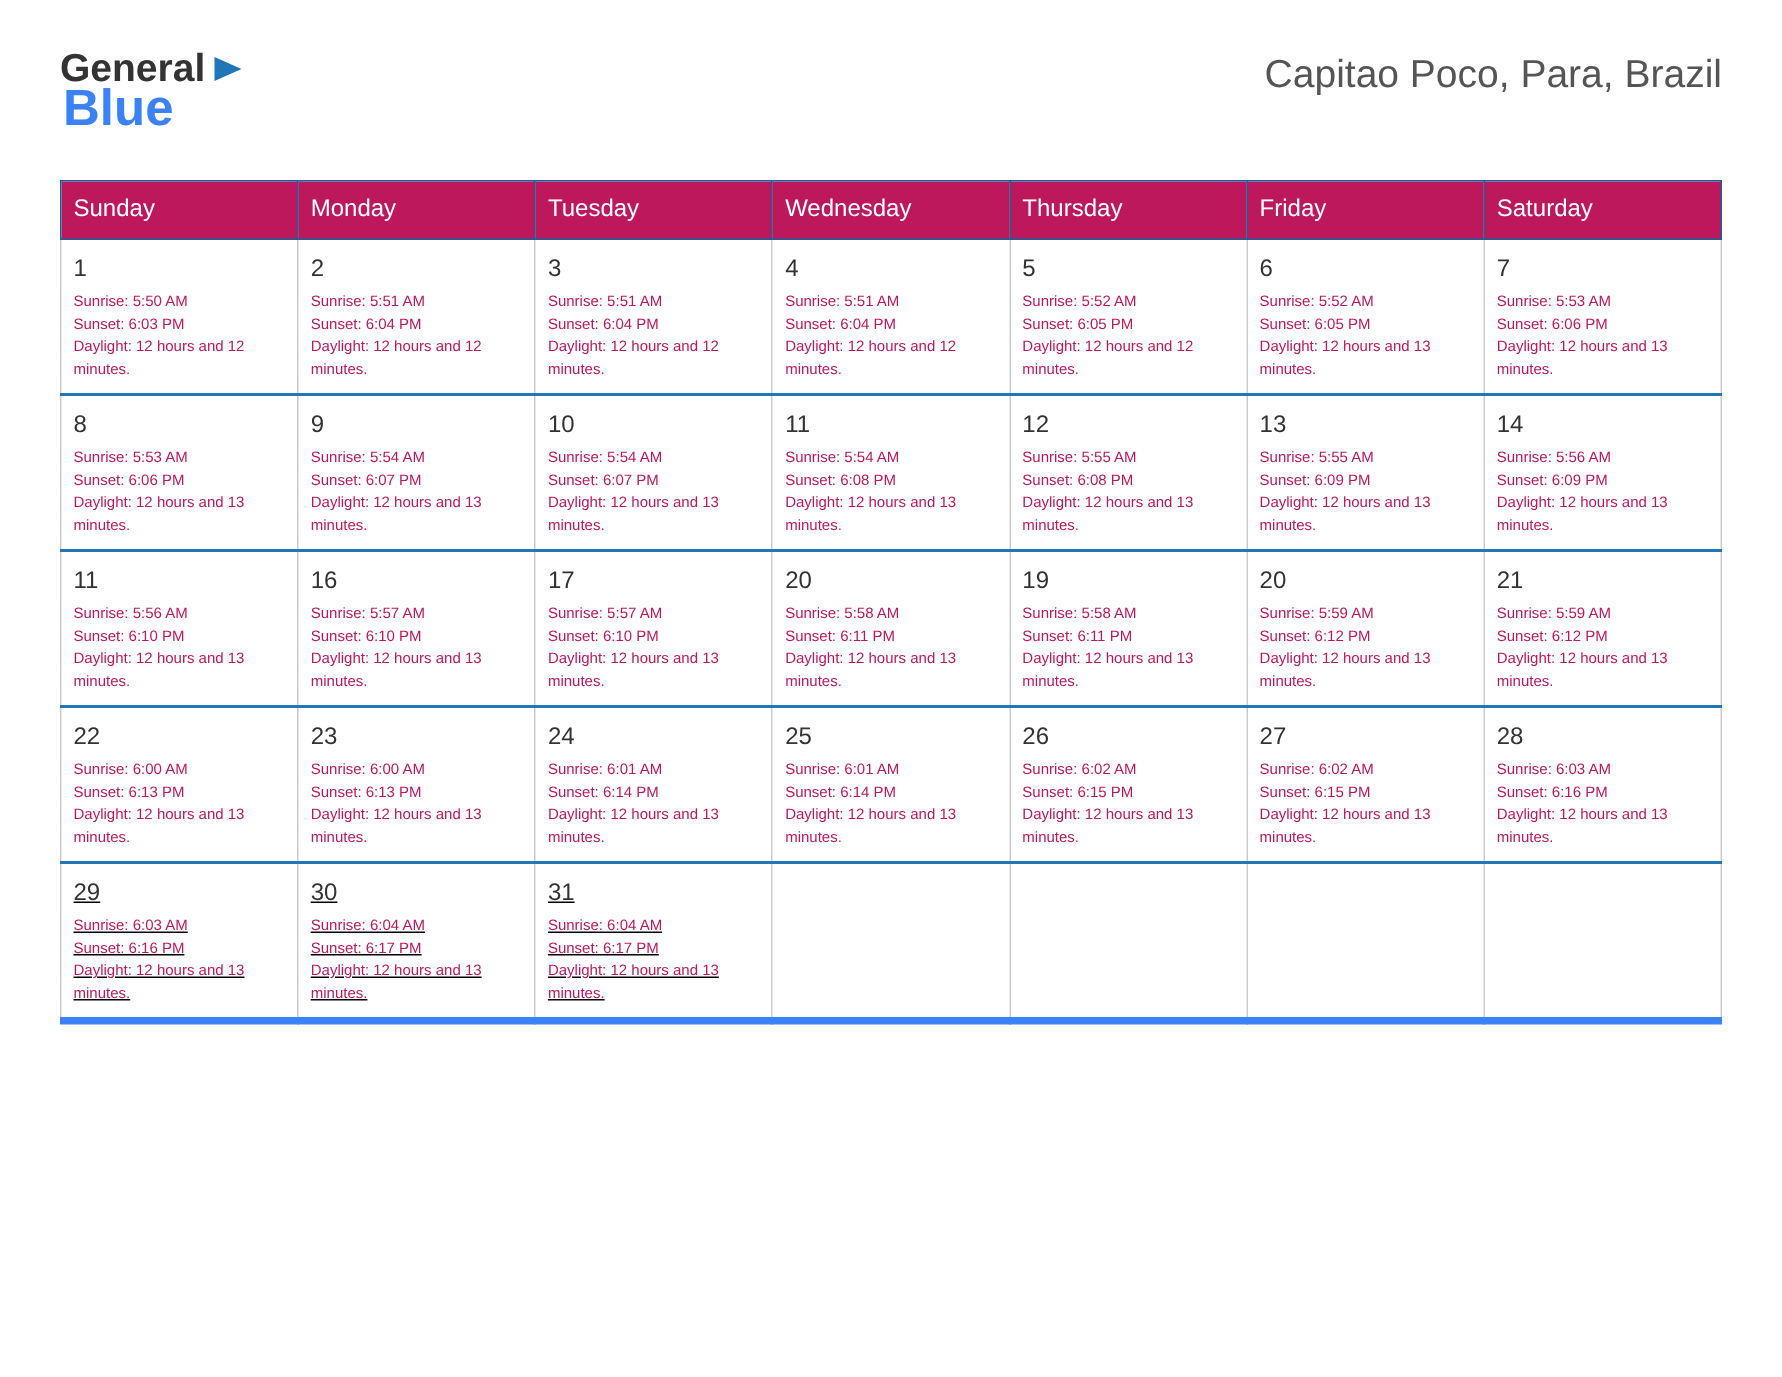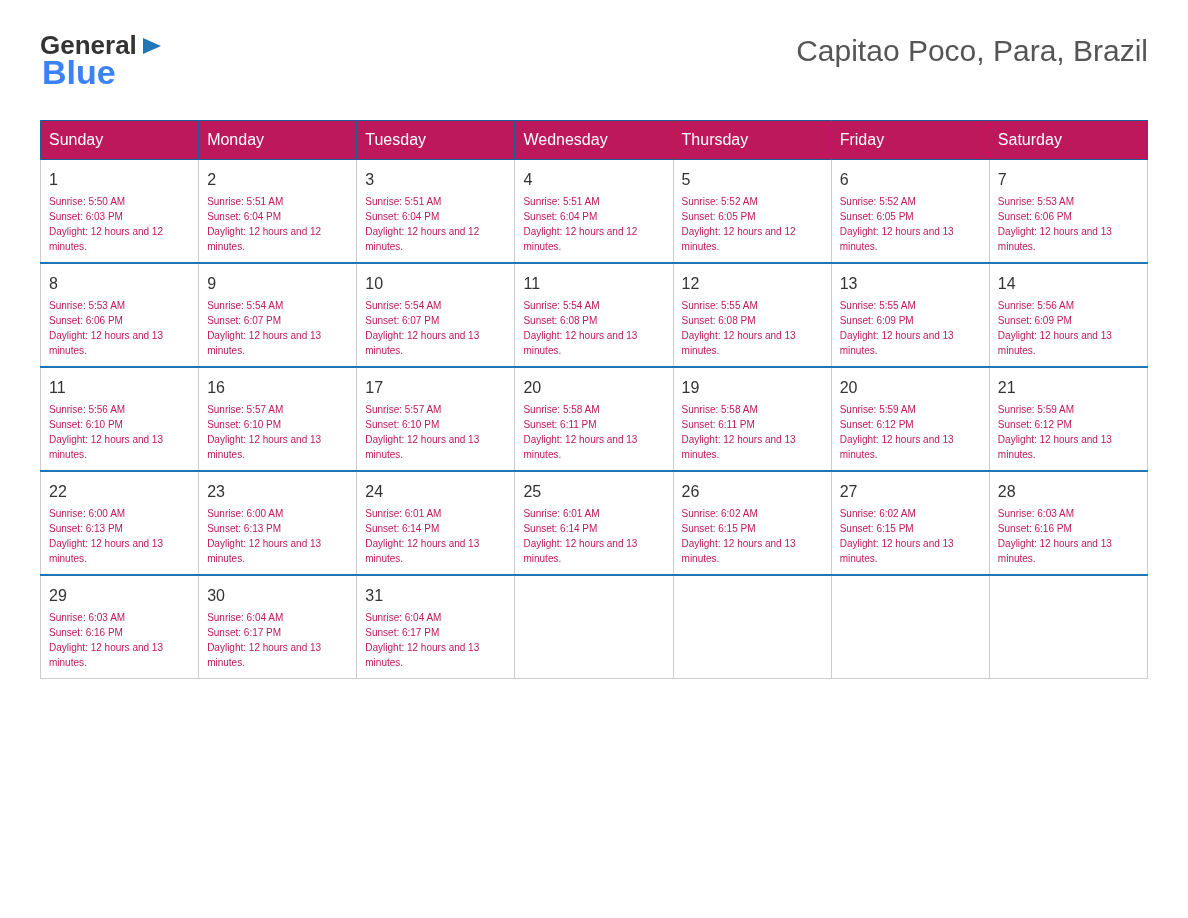--- a/index.html
+++ b/index.html
@@ -34,21 +34,21 @@
     .title-section {
       text-align: right;
     }
     .month-title {
       font-size: 52px;
       font-weight: normal;
       color: #222222;
       line-height: 1.1;
     }
     .location-title {
-      font-size: 30px;
+      font-size: 26px;
       color: #555555;
       margin-top: 4px;
     }
     table {
       width: 100%;
       border-collapse: collapse;
       table-layout: fixed;
     }
     thead tr th {
       background-color: #be185d;
@@ -75,21 +75,22 @@
       margin-bottom: 2px;
     }
     tbody tr td .day-info {
       font-size: 10px;
       color: #be185d;
     }
     tbody tr {
       border-bottom: 2px solid #2176b8;
     }
     tbody tr:last-child {
-      border-bottom: 1px solid #3b82f6;
+      border-bottom: 5px solid #3b82f6;
+      text-decoration: underline;
     }
     .empty-cell {
       background: #ffffff;
     }
   </style>
 </head>
 <body>
 
 <div class="header">
   <div class="logo">

